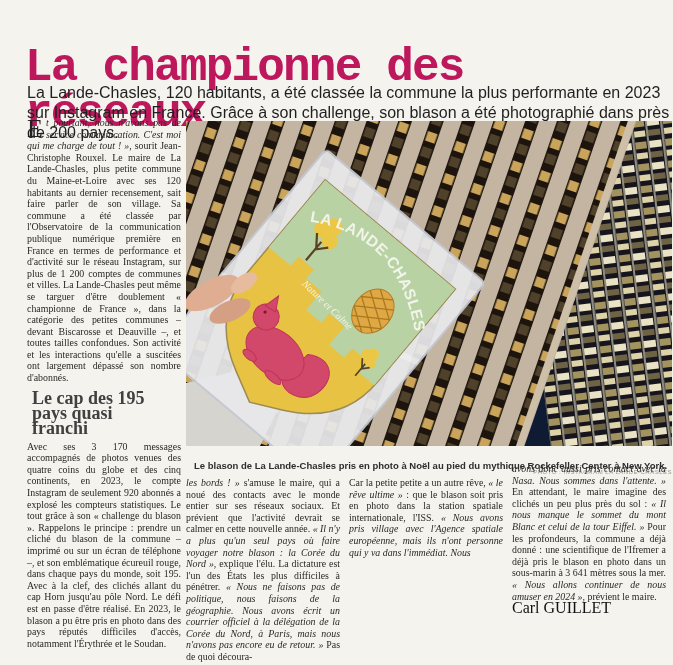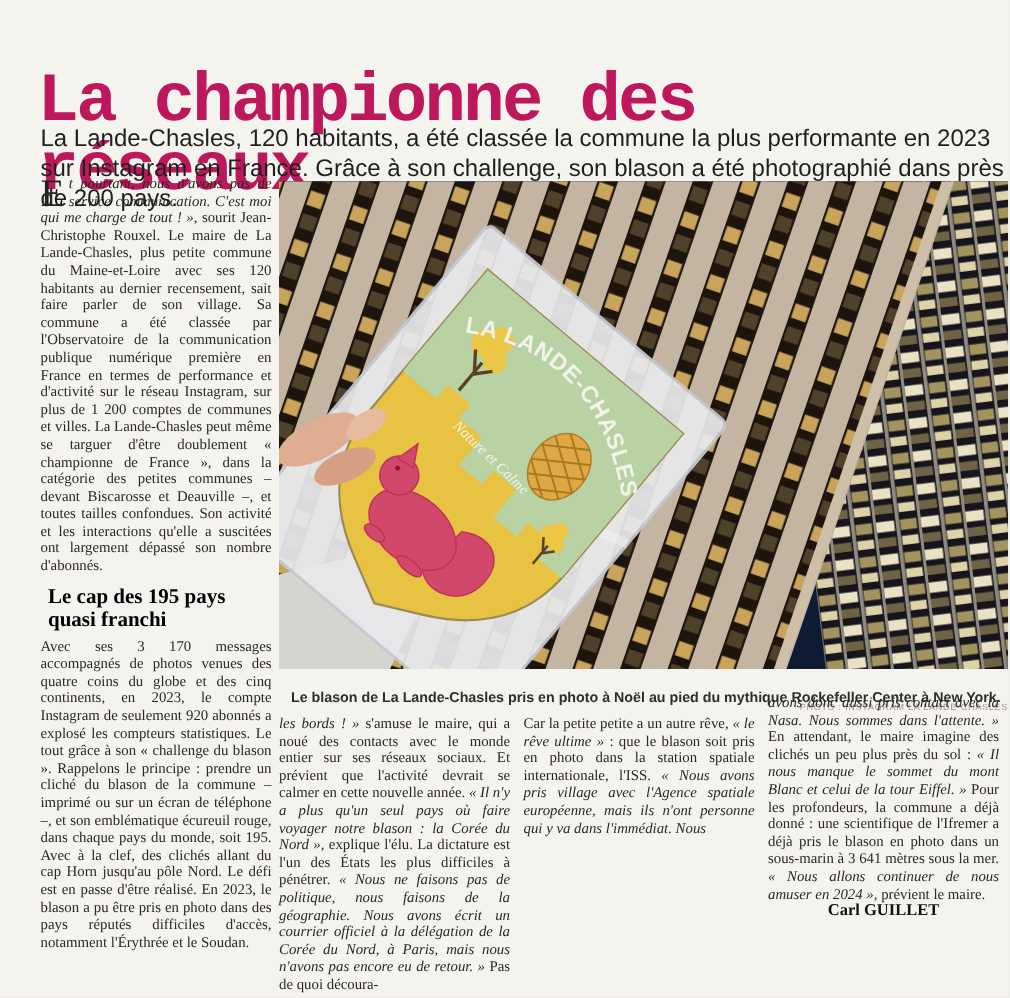--- a/index.html
+++ b/index.html
@@ -12,25 +12,25 @@
         font-family:"Liberation Sans",sans-serif;font-size:16px;line-height:20px;color:#1f1f1f;}
   .col{position:absolute;width:154px;font-size:9.9px;line-height:11.6px;
         text-align:justify;color:#2a2824;}
   .col p{margin:0;}
   .col1{left:27px;top:117px;height:545px;}
   .col2{left:186px;top:477px;height:188px;font-family:Liberation Serif, serif;}
   .col3{left:349px;top:477px;height:188px;}
   .col4{left:512px;top:463px;height:188px;}
   .it{font-style:italic;}
   .dropcap{float:left;font-size:26px;line-height:21px;padding:1px 3px 0 0;color:#222;}
-  .subhead{font-weight:700;font-size:14px;line-height:15px;text-align:left;
-        margin:7px 0 5px 5px;color:#000000;}
+  .subhead{font-weight:700;font-size:18px;line-height:15px;text-align:left;
+        margin:7px 0 5px 5px;color:#404040;}
   .subhead.narrow{max-width:116px;}
   .subhead.narrow1{max-width:132px;}
-  .byline{text-align:center;font-weight:700;font-size:11px;margin-top:9px;color:#121212;}
+  .byline{text-align:left;font-weight:400;font-size:16px;margin-top:9px;color:#121212;}
   .photo{position:absolute;left:186px;top:121px;width:486px;height:325px;background:#0f1b33;}
   .caption{position:absolute;left:194px;top:450px;width:384px;white-space:nowrap;
         font-family:"Liberation Sans",sans-serif;font-size:9.5px;color:#2d2d2d;font-weight:bold;}
   .credit{position:absolute;left:186px;top:463px;width:486px;text-align:right;
         font-family:"Liberation Sans",sans-serif;font-size:6px;letter-spacing:.5px;
         color:#9b9890;text-transform:uppercase;}
 </style>
 </head>
 <body>
 

